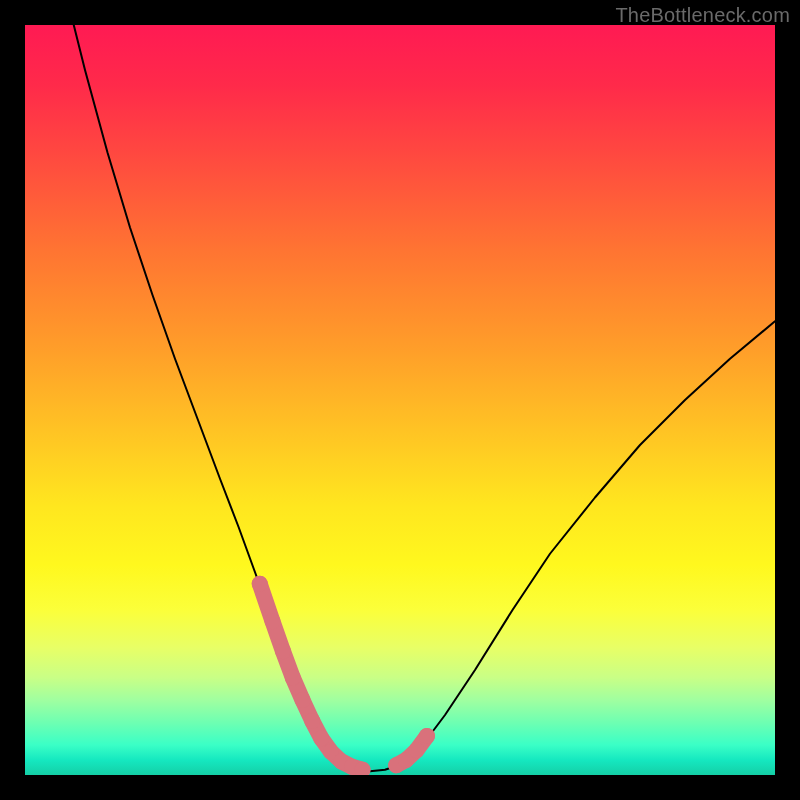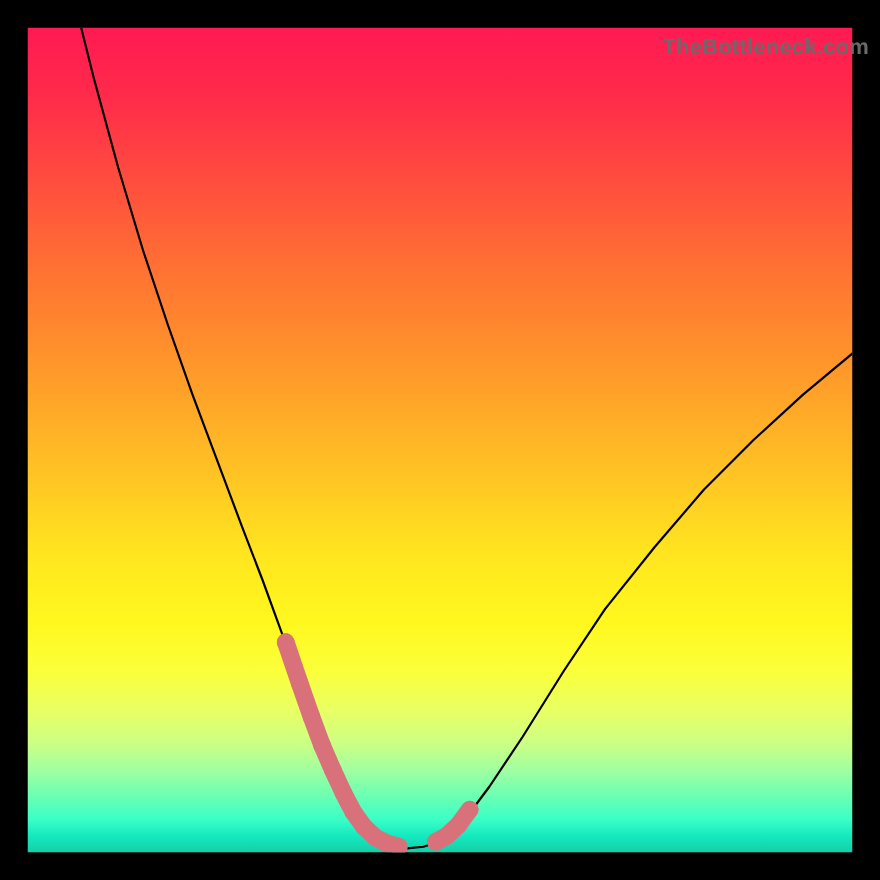--- a/index.html
+++ b/index.html
@@ -16,24 +16,23 @@
     width: 800px;
     height: 800px;
     background: #000;
   }
   .watermark {
     position: absolute;
     top: 4px;
     right: 10px;
     color: #6a6a6a;
     font-size: 20px;
-    font-weight: 700;
+    font-weight: 400;
     letter-spacing: 0.2px;
     z-index: 10;
-    margin-top: 28px;
   }
   .plot {
     position: absolute;
     left: 25px;
     top: 25px;
     width: 750px;
     height: 750px;
     overflow: hidden;
   }
   .gradient {

